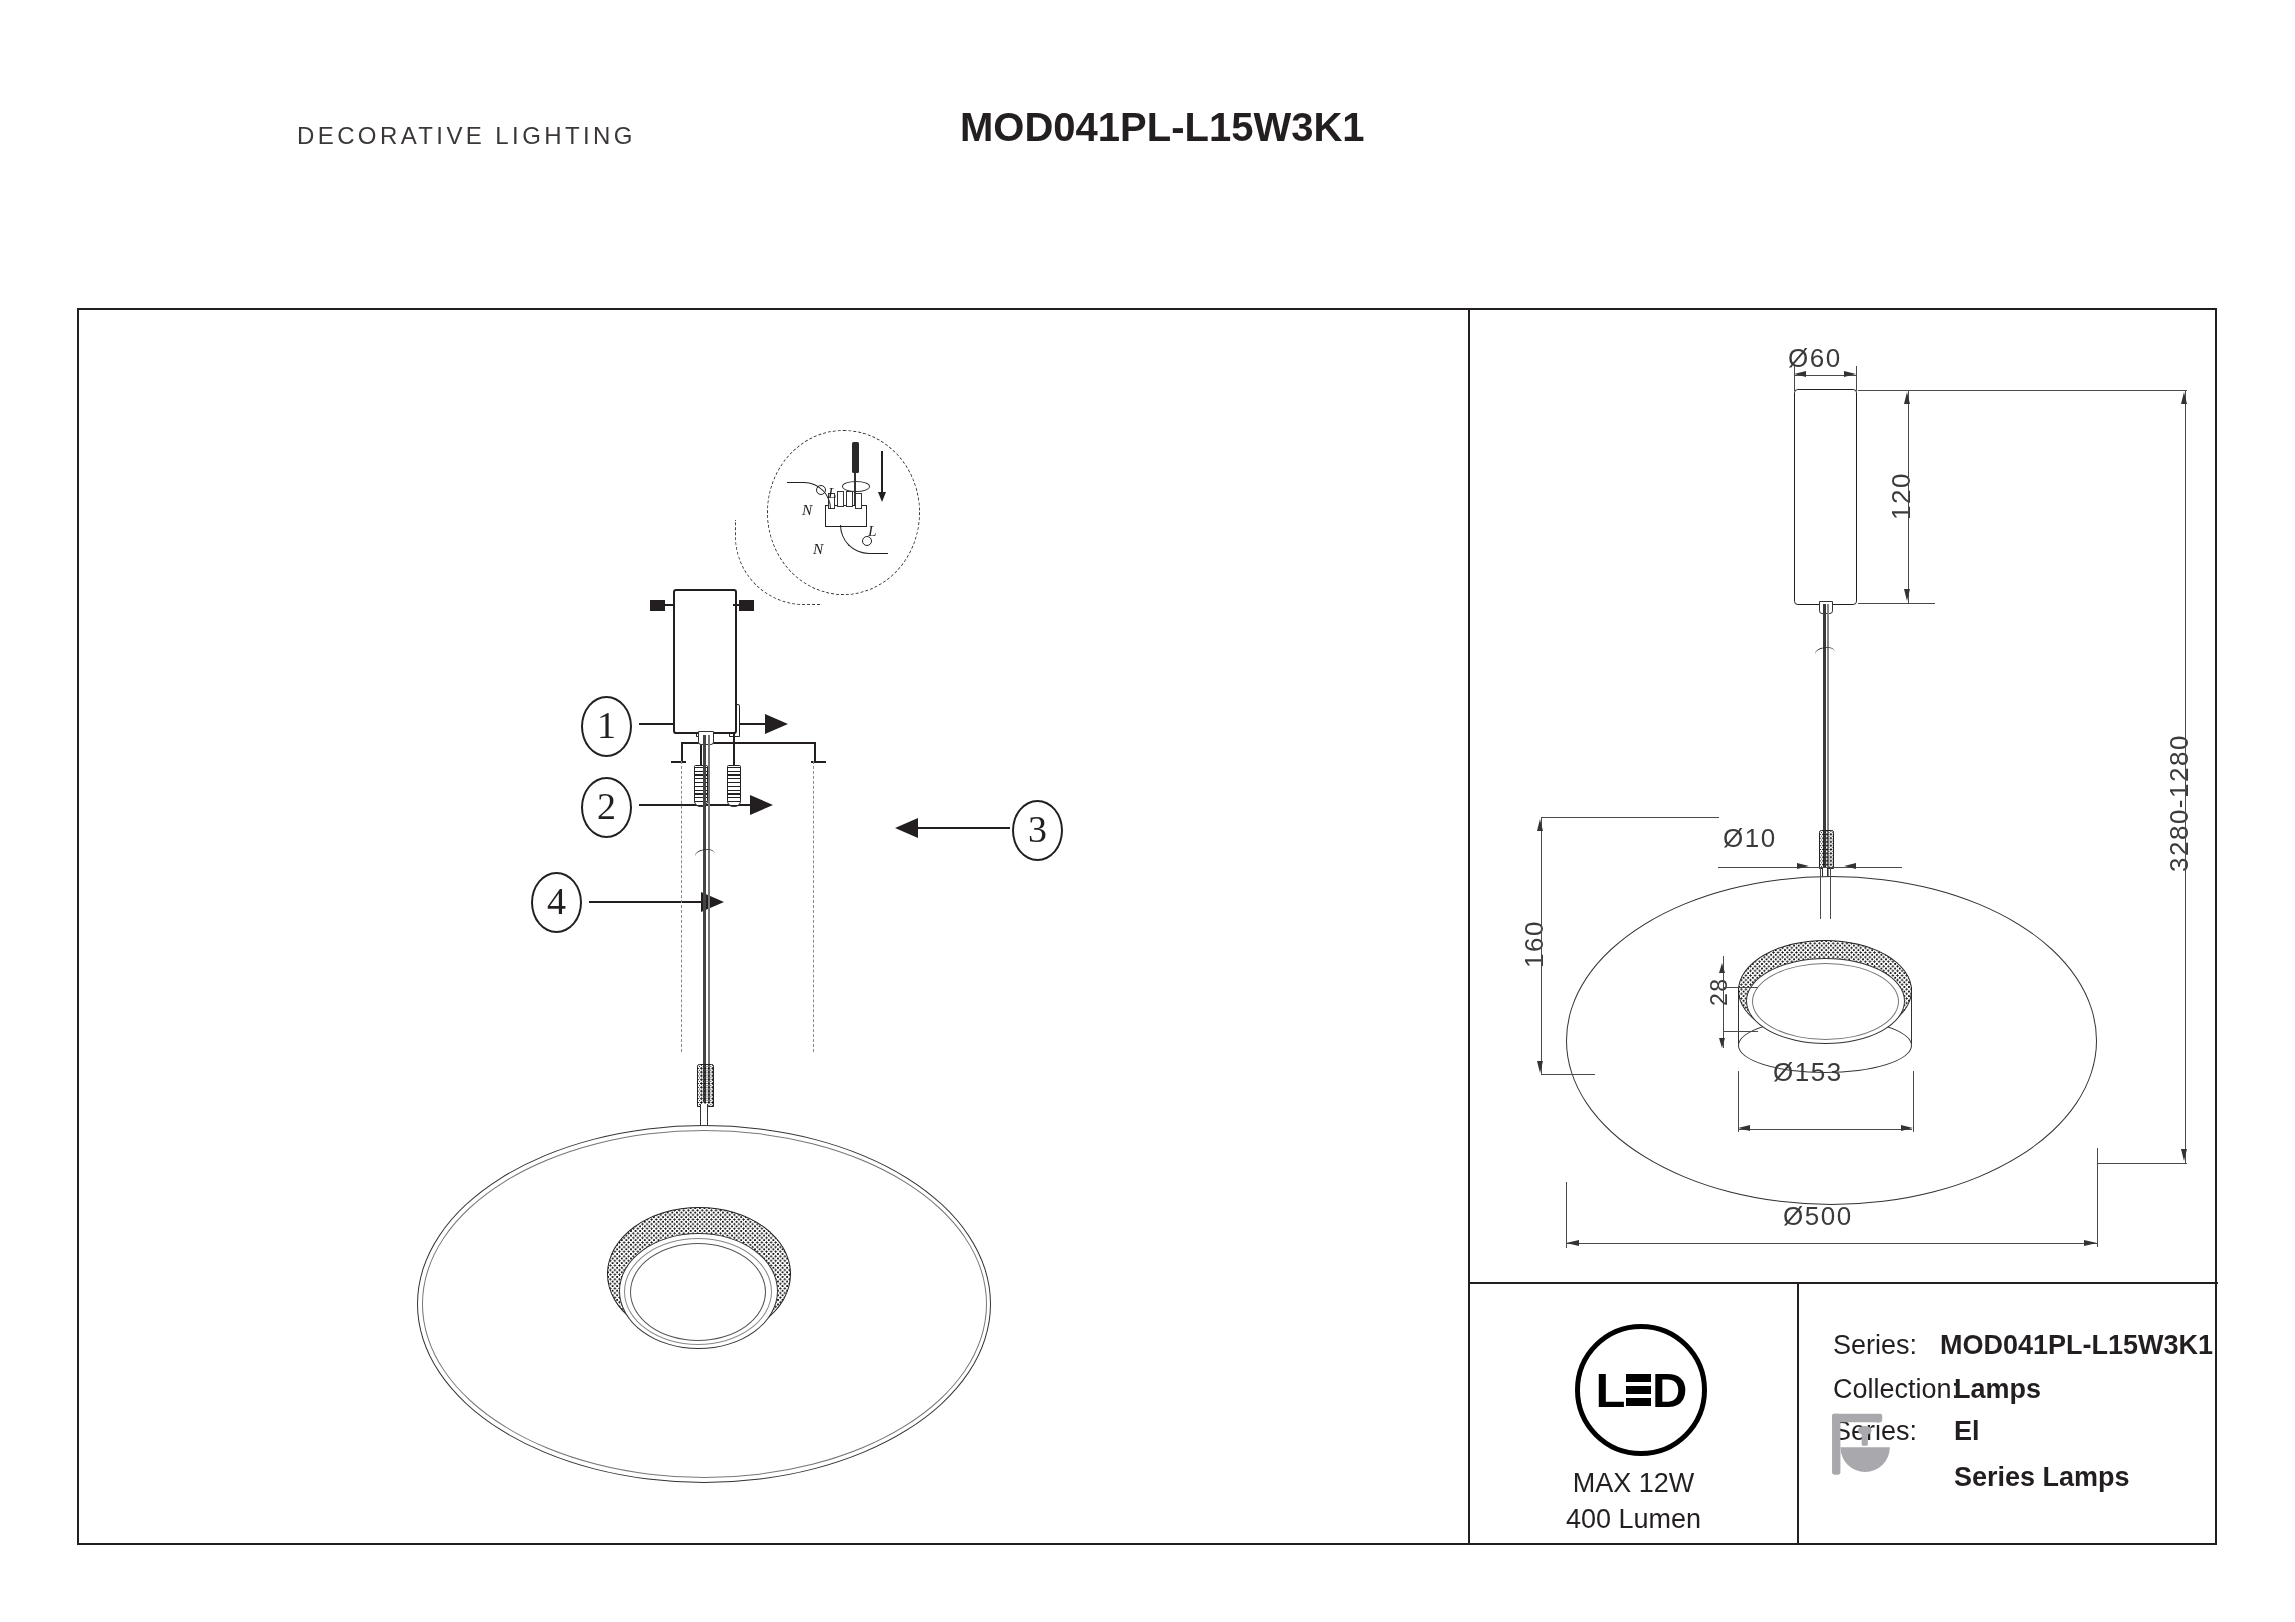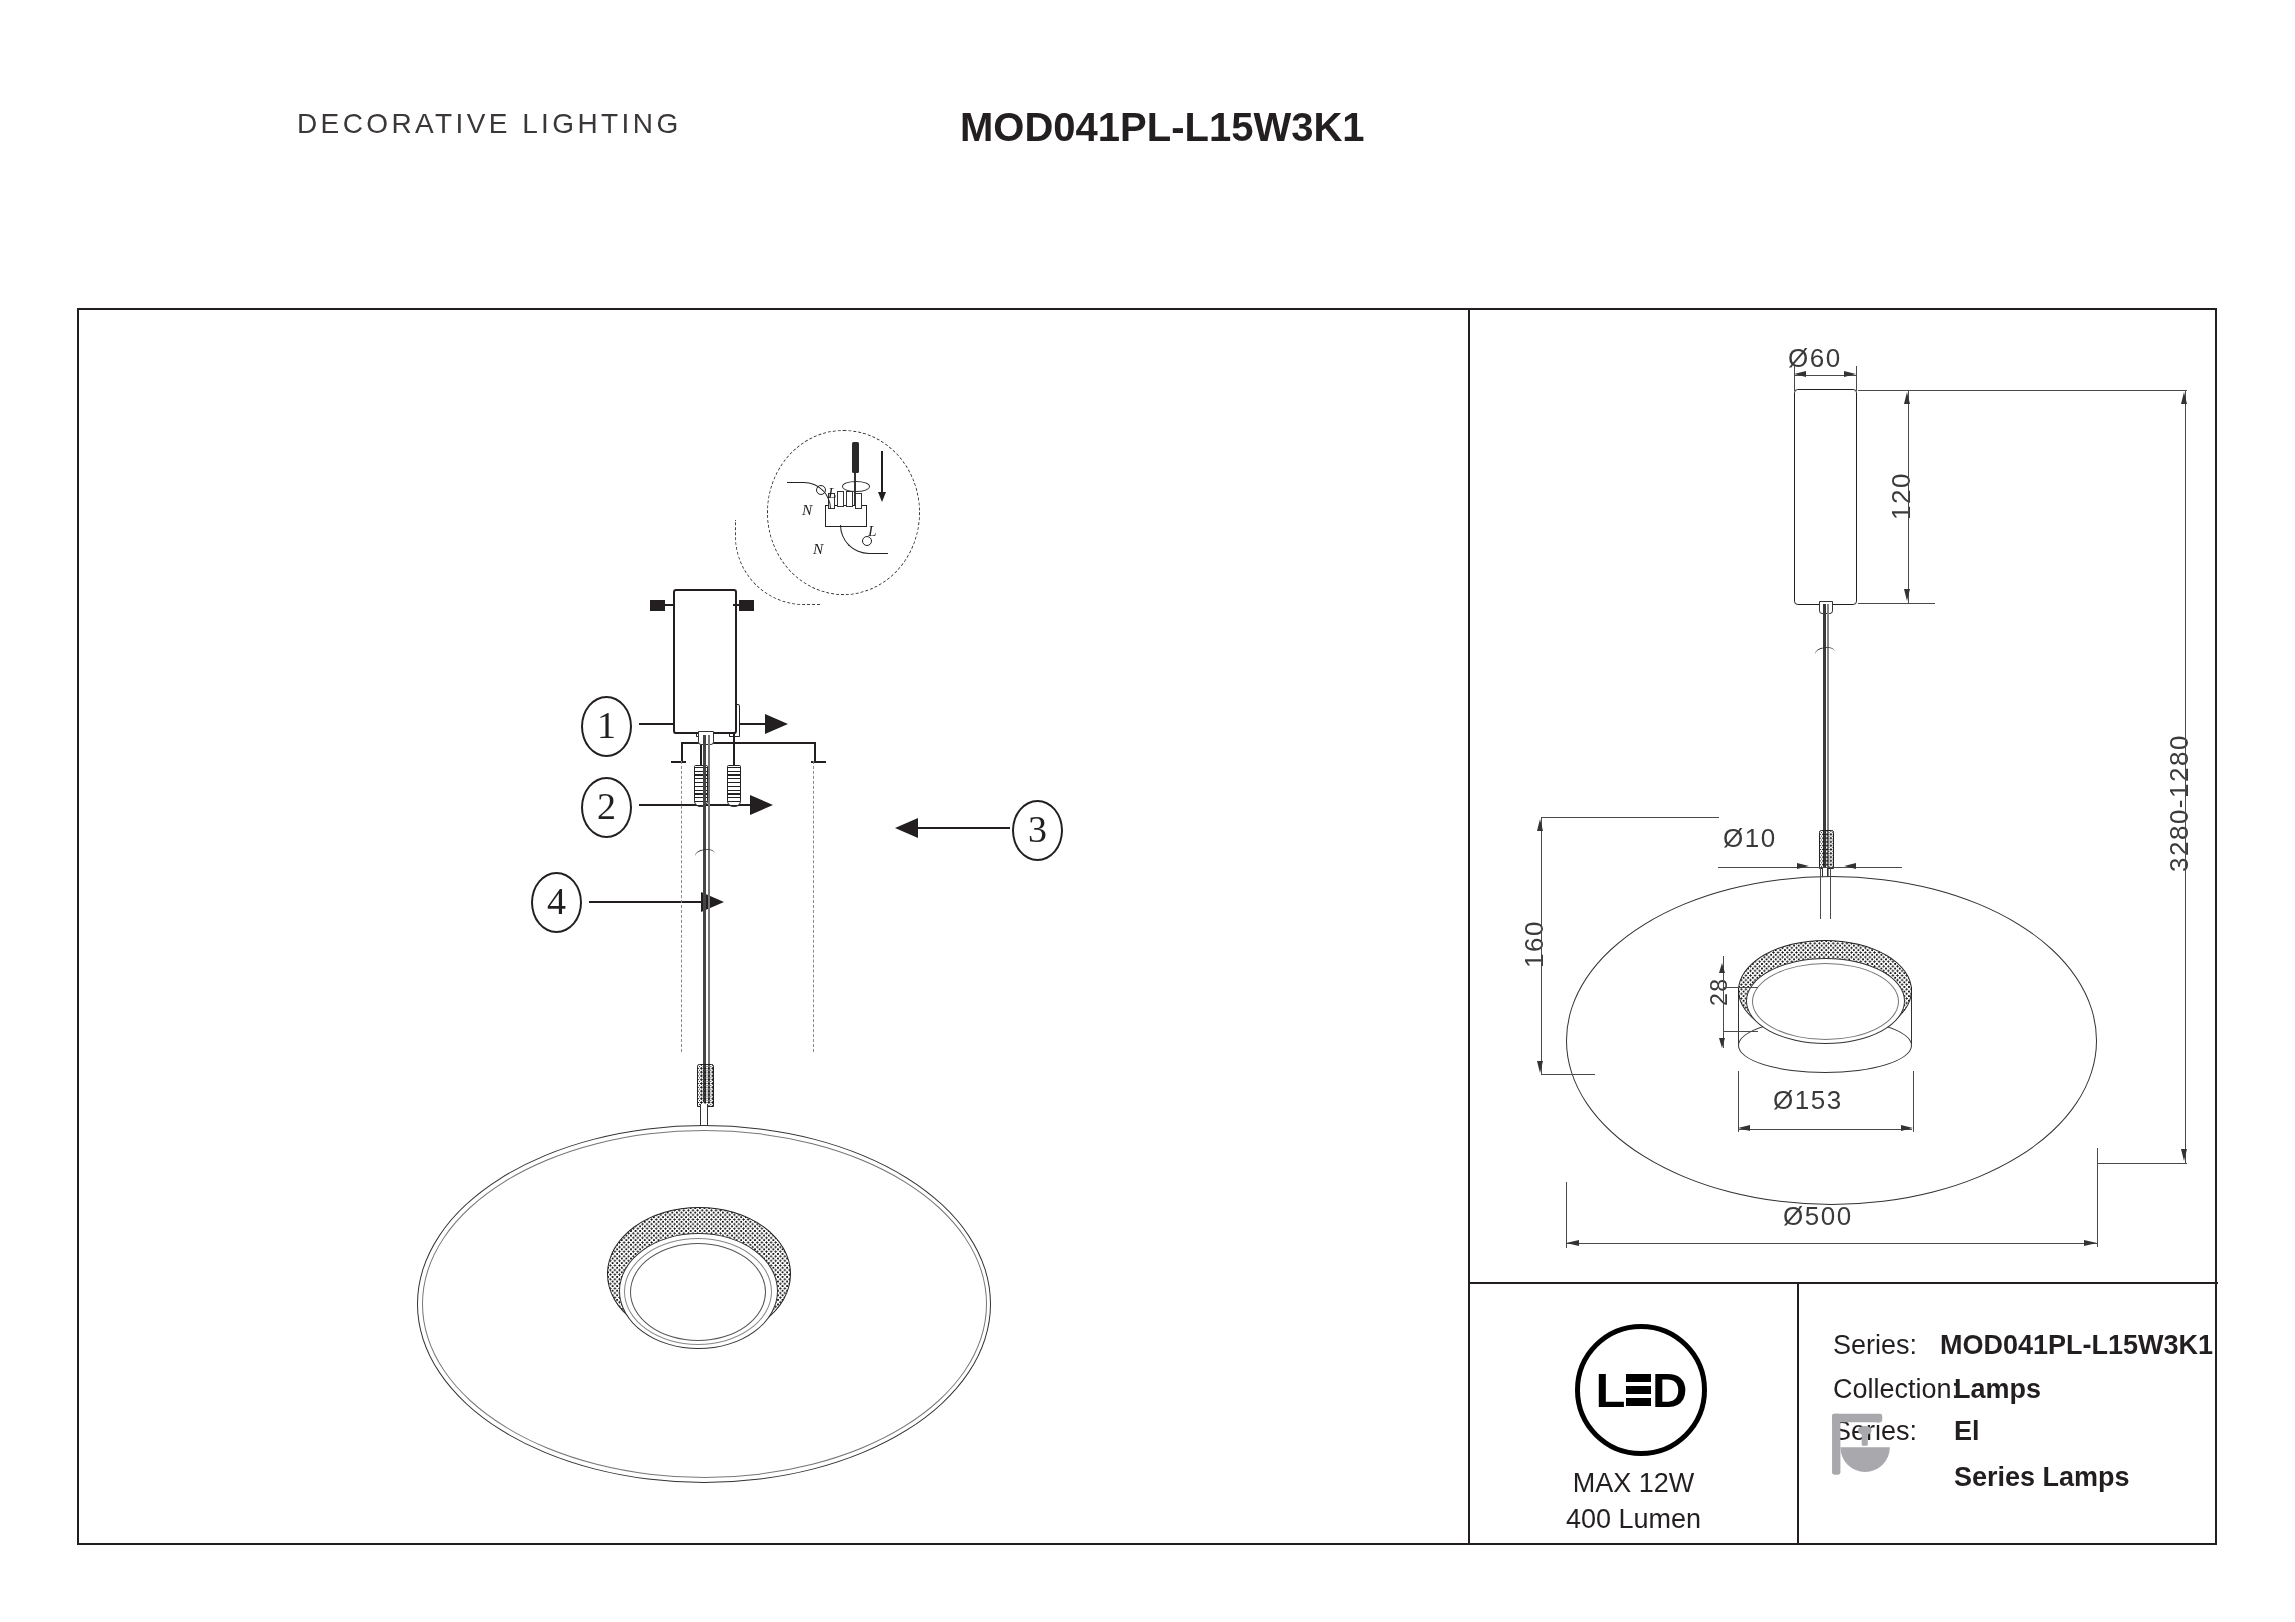--- a/index.html
+++ b/index.html
@@ -5,21 +5,21 @@
   html,body{margin:0;padding:0;background:#ffffff;}
   body{width:2295px;height:1623px;position:relative;font-family:"Liberation Sans",sans-serif;color:#231f20;overflow:hidden;}
   .abs{position:absolute;}
 
   
   #header{left:0;top:0;width:2295px;height:306px;}
   #logo-block{left:92px;top:107px;width:505px;height:130px;}
   #logo-word{font-family:"Liberation Sans",sans-serif;font-size:90px;font-weight:700;letter-spacing:1.5px;line-height:90px;color:#2b2728;position:relative;white-space:nowrap;}
   #logo-word .m-accent{color:#4c1a4b;}
   #logo-word .i-dot{color:#4c1a4b;}
-  #logo-sub{margin-top:1px;margin-left:205px;font-size:28px;letter-spacing:3.4px;color:#3b3738;font-weight:400;white-space:nowrap;}
+  #logo-sub{margin-top:15px;margin-left:205px;font-size:24px;letter-spacing:3.4px;color:#3b3738;font-weight:400;white-space:nowrap;}
   #title-block{left:960px;top:98px;width:551px;text-align:left;}
   #doc-title{font-size:57px;font-weight:700;line-height:64px;color:#231f20;letter-spacing:0px;}
   #doc-model{font-size:40px;font-weight:700;line-height:47px;margin-top:6.1px;color:#231f20;letter-spacing:0px;}
 
   
   #frame{left:77px;top:308px;width:2140px;height:1237px;border:2.3px solid #231f20;box-sizing:border-box;}
   #vdivider{left:1468px;top:308px;width:2.3px;height:1237px;background:#231f20;}
   #hdivider{left:1468px;top:1282px;width:750px;height:2.3px;background:#231f20;}
   #hdivider2{left:1797px;top:1282px;width:2.3px;height:262px;background:#231f20;}
 
@@ -233,21 +233,21 @@
 <div class="abs" style="left:1537px;top:819px;width:0;height:0;border-left:3.8px solid transparent;border-right:3.8px solid transparent;border-bottom:12.2px solid #333;"></div>
 <div class="abs" style="left:1537px;top:1061px;width:0;height:0;border-left:3.8px solid transparent;border-right:3.8px solid transparent;border-top:12.2px solid #333;"></div>
 
 <div class="abs dimtext rot" style="left:1706px;top:1006px;font-size:23px;">28</div>
 <div class="abs dimvert" style="left:1723px;top:956px;height:92px;"></div>
 <div class="abs dimline" style="left:1723px;top:987px;width:35px;"></div>
 <div class="abs dimline" style="left:1723px;top:1031px;width:35px;"></div>
 <div class="abs" style="left:1719px;top:963px;width:0;height:0;border-left:3.8px solid transparent;border-right:3.8px solid transparent;border-bottom:10.7px solid #333;"></div>
 <div class="abs" style="left:1719px;top:1038px;width:0;height:0;border-left:3.8px solid transparent;border-right:3.8px solid transparent;border-top:10.7px solid #333;"></div>
 
-<div class="abs dimtext" style="left:1773px;top:1085px;text-align:right;">Ø153</div>
+<div class="abs dimtext" style="left:1773px;top:1057px;text-align:right;">Ø153</div>
 <div class="abs dimline" style="left:1738px;top:1129px;width:174px;"></div>
 <div class="abs dimvert" style="left:1738px;top:1071px;height:61px;"></div>
 <div class="abs dimvert" style="left:1913px;top:1071px;height:61px;"></div>
 <div class="abs" style="left:1738px;top:1125px;width:0;height:0;border-top:3.8px solid transparent;border-bottom:3.8px solid transparent;border-right:12.2px solid #333;"></div>
 <div class="abs" style="left:1901px;top:1125px;width:0;height:0;border-top:3.8px solid transparent;border-bottom:3.8px solid transparent;border-left:12.2px solid #333;"></div>
 
 <div class="abs dimtext" style="left:1783px;top:1201px;">Ø500</div>
 <div class="abs dimline" style="left:1566px;top:1243px;width:531px;"></div>
 <div class="abs dimvert" style="left:1566px;top:1182px;height:66px;"></div>
 <div class="abs dimvert" style="left:2097px;top:1148px;height:99px;"></div>

